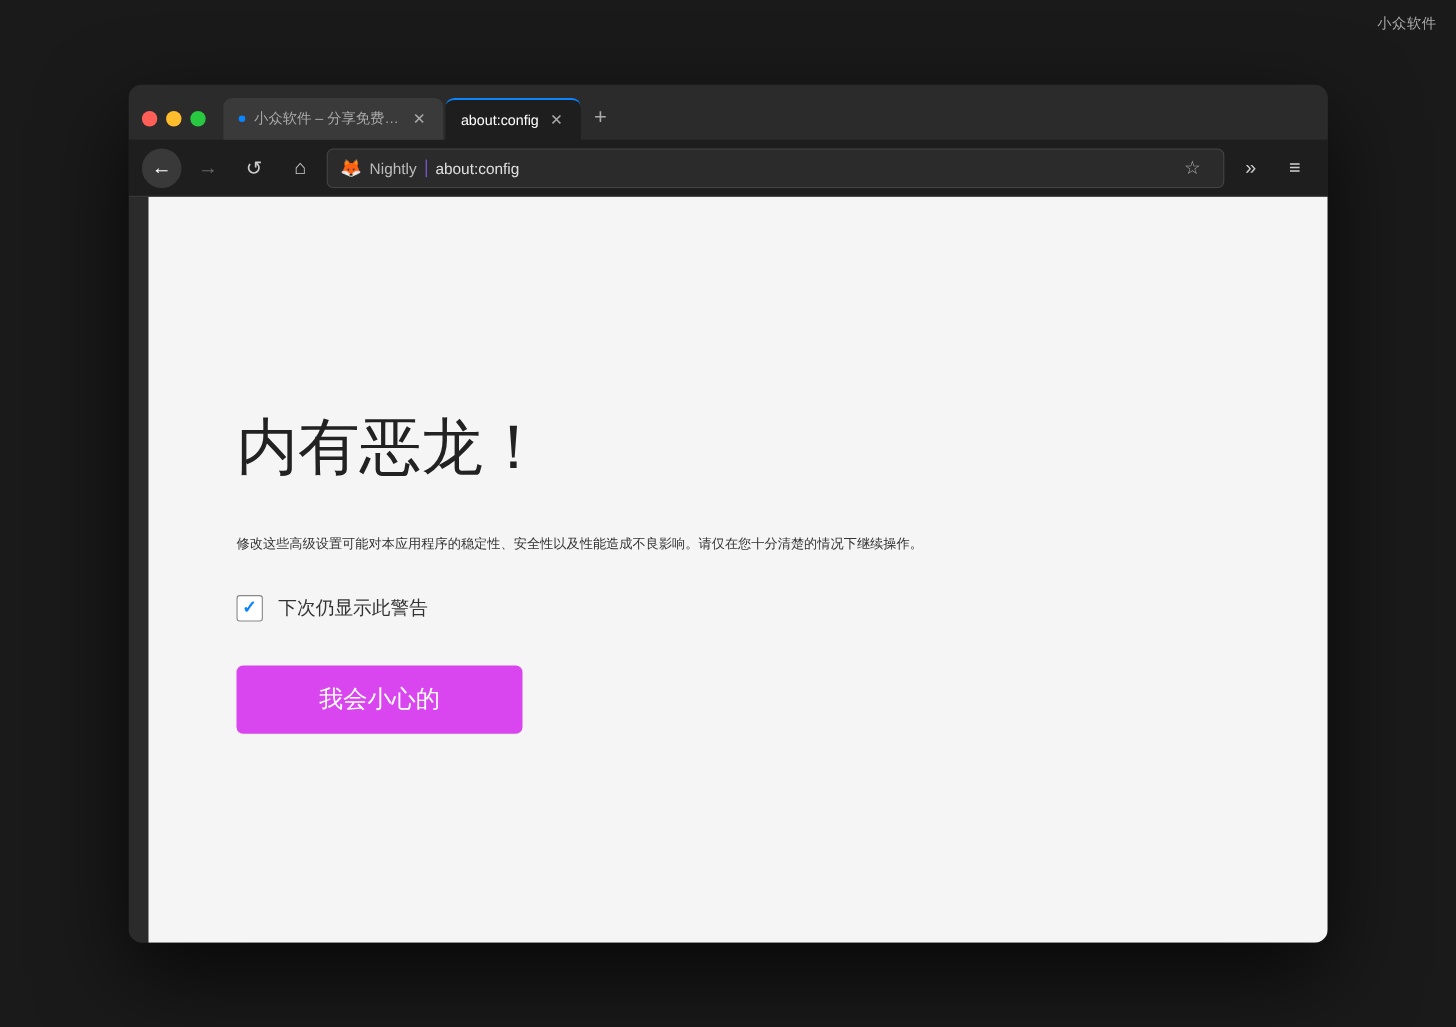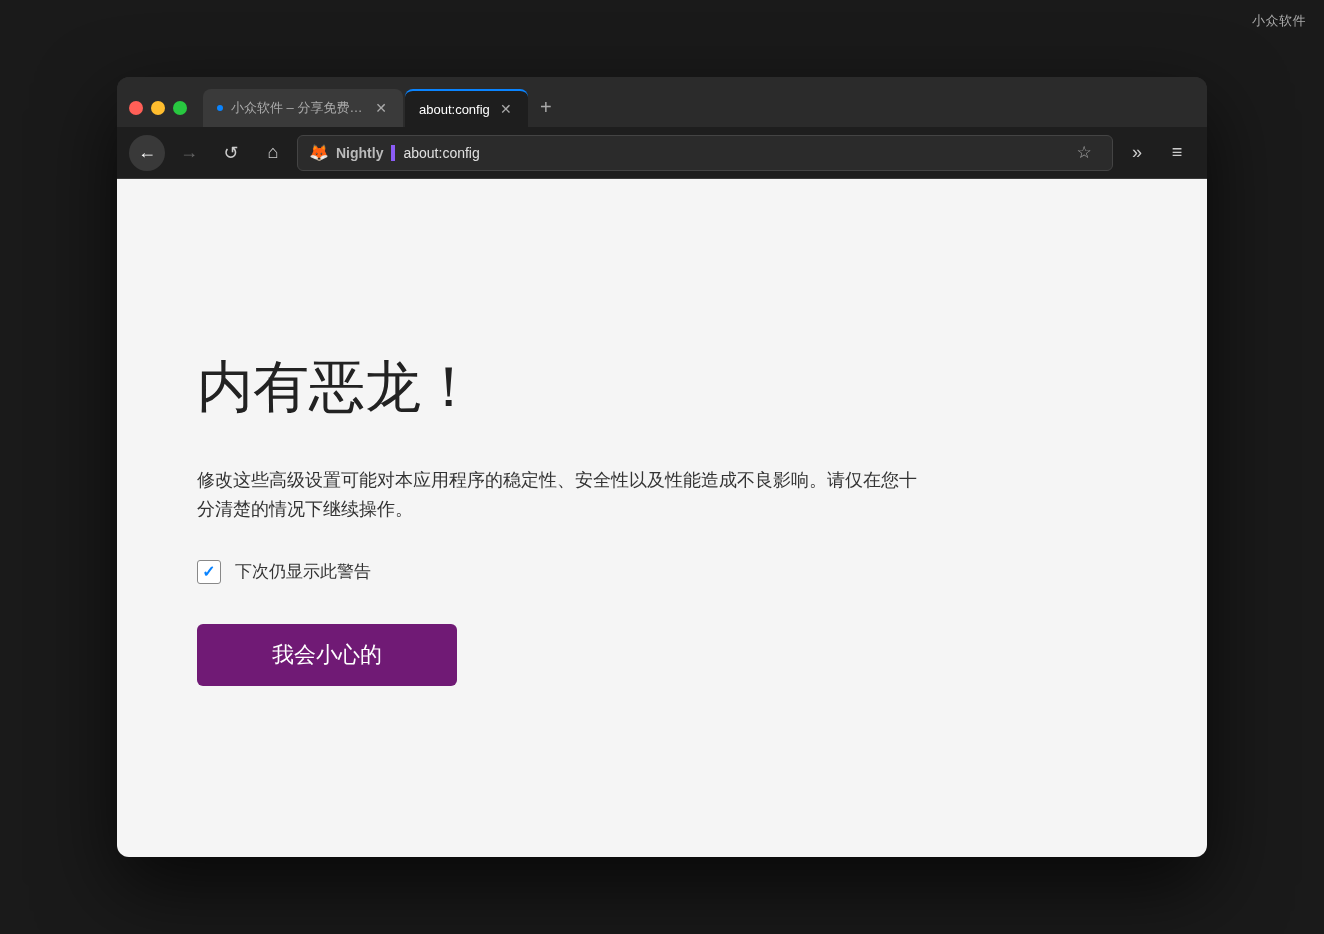--- a/index.html
+++ b/index.html
@@ -195,22 +195,21 @@
 
     
     .firefox-icon {
       font-size: 16px;
     }
 
     .url-site-name {
       color: #bbb;
       font-size: 14px;
       padding-right: 8px;
-      border-right: 4px solid #8b5cf6;
-      font-weight: bold;
+      border-right: 1px solid #8b5cf6;
     }
 
     .url-text {
       color: #e0e0e0;
       font-size: 14px;
       flex: 1;
     }
 
     .star-btn {
       width: 32px;
@@ -231,41 +230,42 @@
       align-items: center;
       gap: 4px;
     }
 
     
     .content-area {
       flex: 1;
       background: #f2f2f2;
       display: flex;
       flex-direction: column;
+      margin-left: 18px;
     }
 
     .page-content {
       flex: 1;
       background: #f5f5f5;
       display: flex;
       flex-direction: column;
       justify-content: center;
       padding: 60px 80px;
     }
 
     .warning-title {
       font-size: 56px;
       font-weight: 300;
       color: #222;
       margin-bottom: 40px;
       font-family: -apple-system, 'Hiragino Sans GB', 'Microsoft YaHei', sans-serif;
     }
 
     .warning-description {
-      font-size: 18px;
+      font-size: 12px;
       color: #333;
       line-height: 1.6;
       margin-bottom: 36px;
       max-width: 720px;
       font-family: -apple-system, 'Hiragino Sans GB', 'Microsoft YaHei', sans-serif;
     }
 
     .checkbox-row {
       display: flex;
       align-items: center;
@@ -296,21 +296,21 @@
     .checkbox-label {
       font-size: 17px;
       color: #333;
       font-family: -apple-system, 'Hiragino Sans GB', 'Microsoft YaHei', sans-serif;
     }
 
     .accept-btn {
       display: inline-flex;
       align-items: center;
       justify-content: center;
-      background: #701a75;
+      background: #d946ef;
       color: #fff;
       border: none;
       border-radius: 6px;
       padding: 16px 56px;
       font-size: 22px;
       cursor: pointer;
       font-family: -apple-system, 'Hiragino Sans GB', 'Microsoft YaHei', sans-serif;
       width: 260px;
     }
   </style>

